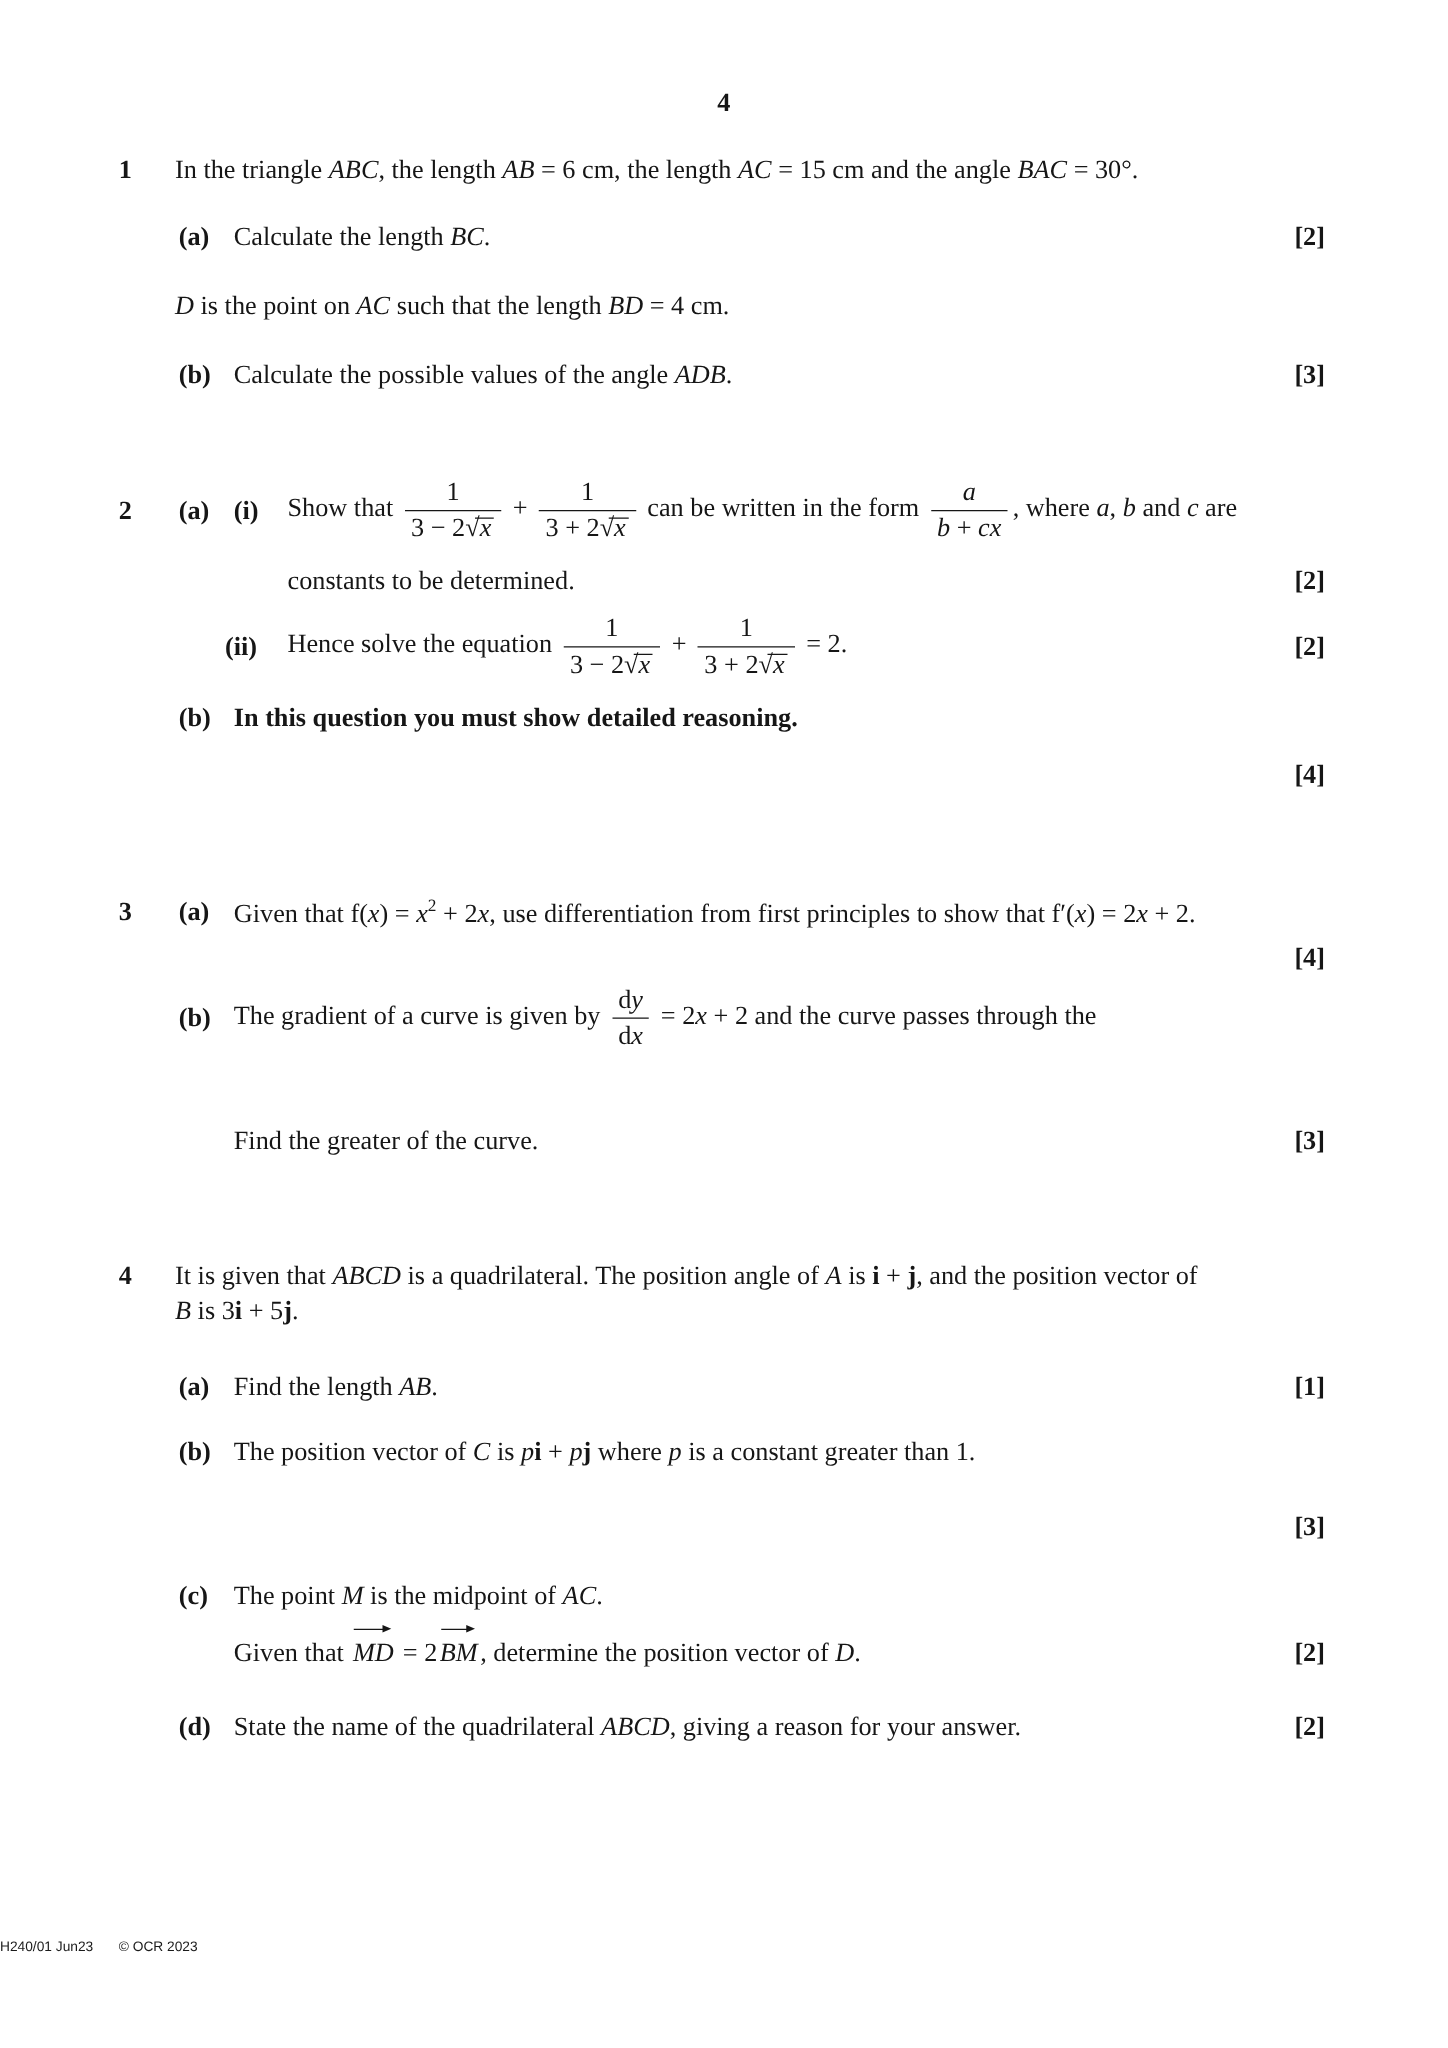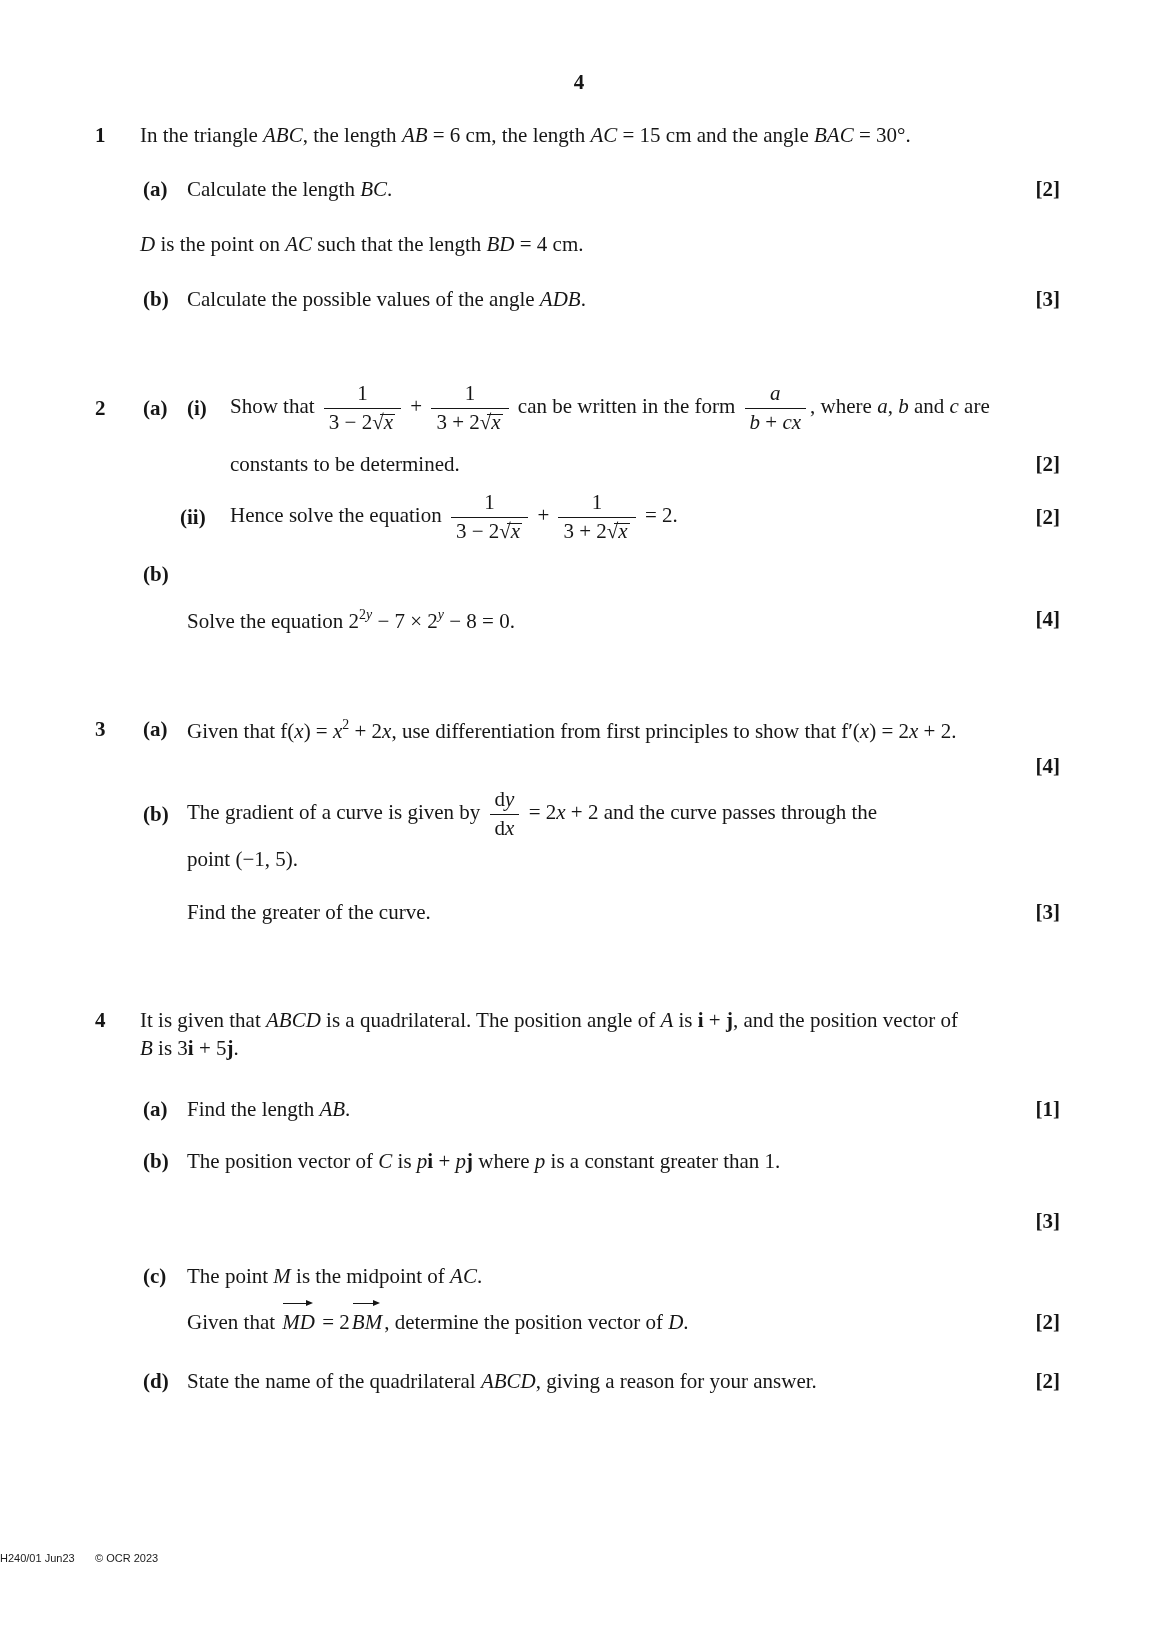--- a/index.html
+++ b/index.html
@@ -96,43 +96,40 @@
           <span class="fr-num"><span class="r-t">1</span></span>
           <span class="fr-den"><span class="r-t">3 − 2</span><span class="r-sqrt"><span class="sqrt-sign">√</span><span class="sqrt-rad"><span class="r-i">x</span></span></span></span>
         </span><span class="r-t"> + </span><span class="r-frac">
           <span class="fr-num"><span class="r-t">1</span></span>
           <span class="fr-den"><span class="r-t">3 + 2</span><span class="r-sqrt"><span class="sqrt-sign">√</span><span class="sqrt-rad"><span class="r-i">x</span></span></span></span>
         </span><span class="r-t"> = 2.</span></div>
     <span class="marks">[2]</span>
   </div>
   <div class="row" style="top:561px">
     <span class="pl">(b)</span>
+    <div class="ct ind-part"><span class="r-b">In this question you must show detailed reasoning.</span></div>
   </div>
   <div class="row" style="top:606px">
-    <div class="ct ind-part"><span class="r-t">Solve the equation 2</span><span class="r-sup"><span class="r-t">2</span><span class="r-i">y</span></span><span class="r-t"> − 7 × 2</span><span class="r-sup"><span class="r-i">y</span></span><span class="r-t"> − 8 = 0.</span></div>
     <span class="marks">[4]</span>
   </div>
 
   <div class="row" style="top:716px">
     <span class="qn">3</span>
     <span class="pl">(a)</span>
     <div class="ct ind-part"><span class="r-t">Given that f(</span><span class="r-i">x</span><span class="r-t">) = </span><span class="r-i">x</span><span class="r-sup"><span class="r-t">2</span></span><span class="r-t"> + 2</span><span class="r-i">x</span><span class="r-t">, use differentiation from first principles to show that f′(</span><span class="r-i">x</span><span class="r-t">) = 2</span><span class="r-i">x</span><span class="r-t"> + 2.</span></div>
   </div>
   <div class="row" style="top:753px">
     <span class="marks">[4]</span>
   </div>
   <div class="row mid" style="top:785px">
     <span class="pl">(b)</span>
     <div class="ct ind-part"><span class="r-t">The gradient of a curve is given by </span><span class="r-frac">
           <span class="fr-num"><span class="r-t">d</span><span class="r-i">y</span></span>
           <span class="fr-den"><span class="r-t">d</span><span class="r-i">x</span></span>
         </span><span class="r-t"> = 2</span><span class="r-i">x</span><span class="r-t"> + 2 and the curve passes through the</span></div>
-  </div>
-  <div class="row" style="top:846px">
-    <div class="ct ind-part"><span class="r-t">point (−1, 5).</span></div>
   </div>
   <div class="row" style="top:899px">
     <div class="ct ind-part"><span class="r-t">Find the greater of the curve.</span></div>
     <span class="marks">[3]</span>
   </div>
 
   <div class="row" style="top:1007px">
     <span class="qn">4</span>
     <div class="ct ind-intro"><span class="r-t">It is given that </span><span class="r-i">ABCD</span><span class="r-t"> is a quadrilateral. The position angle of </span><span class="r-i">A</span><span class="r-t"> is </span><span class="r-mb">i</span><span class="r-t"> + </span><span class="r-mb">j</span><span class="r-t">, and the position vector of</span></div>
   </div>

